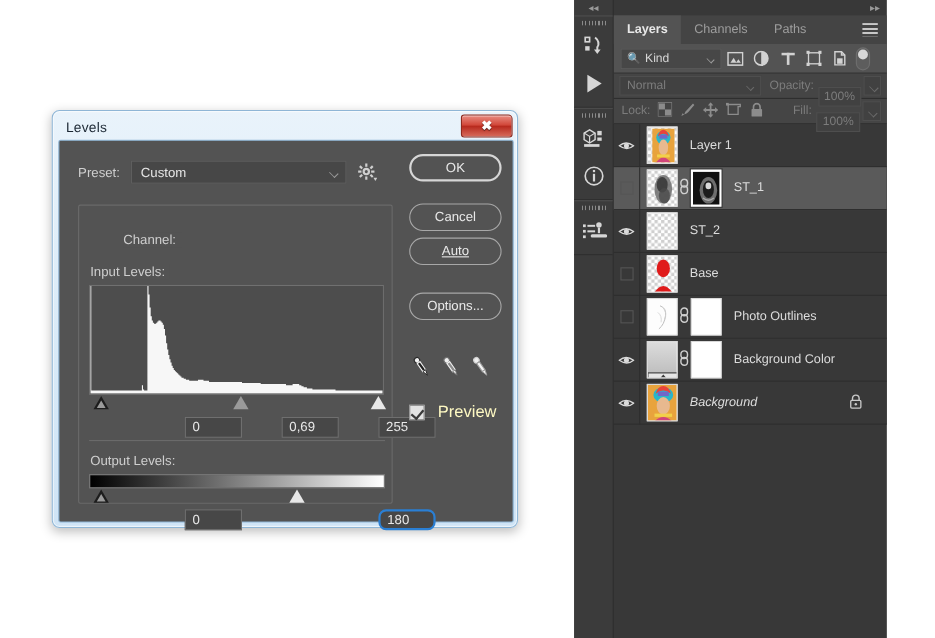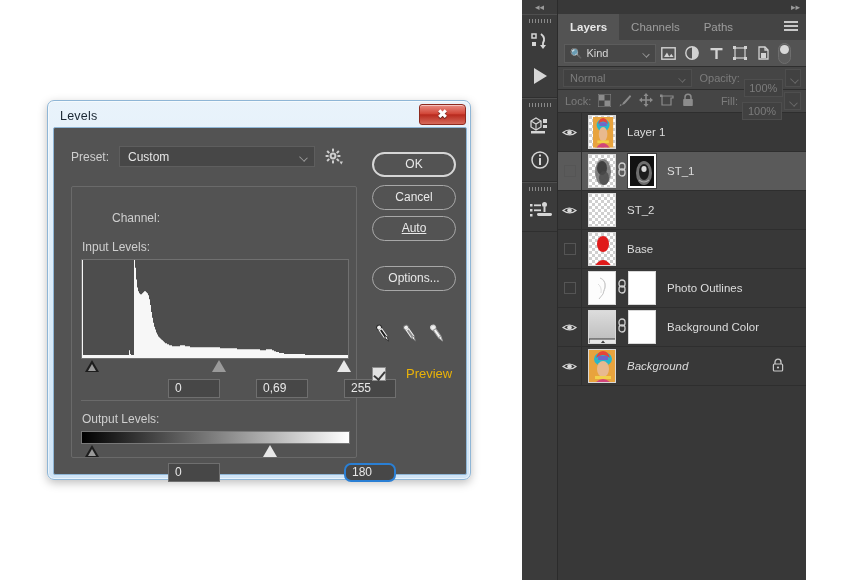--- a/index.html
+++ b/index.html
@@ -157,21 +157,21 @@
   .checkbox {
     width: 14px; height: 14px; background: #e3e3e3; border: 1px solid #8d8d8d;
     position: relative;
   }
   .checkbox::after {
     content: ''; position: absolute; left: 3px; top: 1px;
     width: 5px; height: 9px;
     border-right: 2px solid #3a3a3a; border-bottom: 2px solid #3a3a3a;
     transform: rotate(40deg);
   }
-  .preview-label { margin-left: 20px; font-size: 13px; color: #eab308; }
+  .preview-label { margin-left: 12px; font-size: 15px; color: #fef9c3; }
 
   
   .ps-panel {
     position: absolute; left: 522px; top: 0;
     width: 284px; height: 580px;
     background: #3b3b3b;
   }
   .icon-rail {
     position: absolute; left: 0; top: 0; width: 36px; height: 580px;
     background: #3b3b3b; border-right: 1px solid #2b2b2b;
@@ -361,21 +361,21 @@
 
       <div class="output-bar"></div>
       <div class="slider-track-out">
         <span class="tri tri-black" style="left:4px"></span>
         <span class="tri tri-white" style="left:182px"></span>
       </div>
 
       <div class="numfield" style="left:114px; top:335px;">0</div>
       <div class="numfield focused" style="left:290px; top:335px;border-radius:7px;">180</div>
 
-      <div class="btn primary" style="top:24px;">OK</div>
+      <div class="btn primary" style="top:12px;">OK</div>
       <div class="btn" style="top:57px;">Cancel</div>
       <div class="btn" style="top:88px;text-decoration:underline;">Auto</div>
       <div class="btn" style="top:138px;">Options...</div>
 
       <div class="droppers">
         <div class="dropper" style="left:0;">
           <svg width="22" height="22" viewBox="0 0 22 22">
             <g transform="rotate(-35 11 11)">
               <rect x="9" y="1" width="5" height="5" rx="2.5" fill="#efefef" stroke="#2a2a2a" stroke-width="1"></rect>
               <rect x="10" y="6" width="3" height="9" fill="#1e1e1e" stroke="#efefef" stroke-width="1"></rect>

